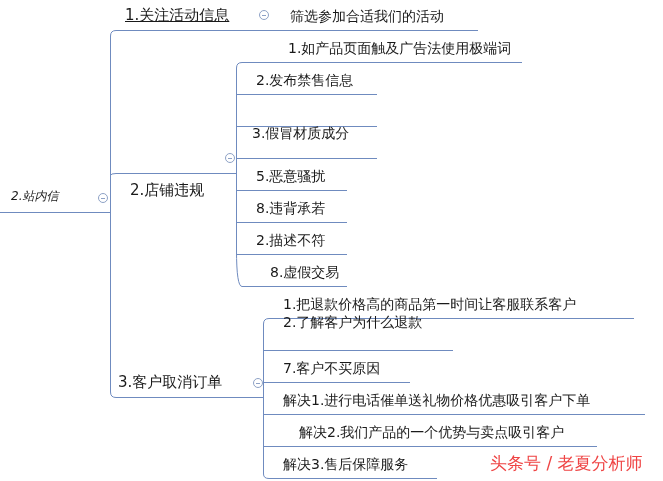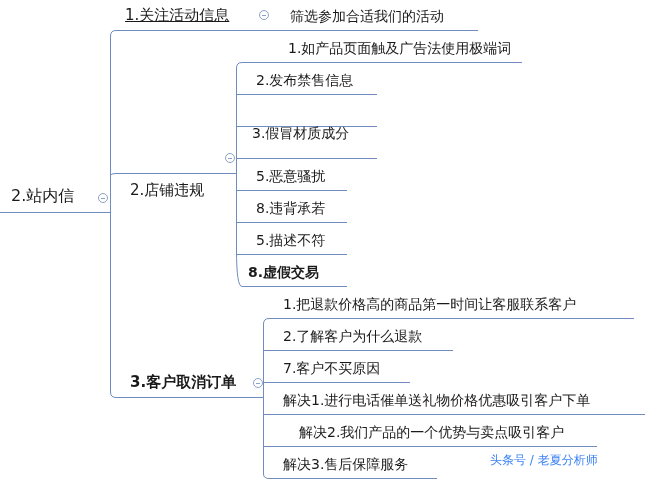--- a/index.html
+++ b/index.html
@@ -3,31 +3,31 @@
   <meta charset="utf-8">
   <style>
     html, body { margin:0; padding:0; }
     body {
       width:663px; height:481px; background:#ffffff; position:relative; overflow:hidden;
       font-family: "DejaVu Sans", "Liberation Sans", sans-serif; color:#1a1a1a;
     }
     .canvas { position:absolute; left:0; top:0; width:663px; height:481px; }
     svg.lines { position:absolute; left:0; top:0; }
     .node { position:absolute; white-space:nowrap; line-height:20px; }
-    .root { font-size:16px; }
+    .root { font-size:12px;font-style:italic; }
     .l1 { font-size:15px; }
     .l2 { font-size:14px; }
     .collapse {
       position:absolute; width:8px; height:8px; border:1px solid #8ea2c6; border-radius:50%;
       box-sizing:content-box; background:#fff;
     }
     .collapse::after {
       content:""; position:absolute; left:2px; right:2px; top:4px; height:1px; background:#8ea2c6;
     }
-    .watermark { position:absolute; font-size:12px; color:#3b82f6; white-space:nowrap;text-align:right; }
+    .watermark { position:absolute; font-size:17px; color:#ef4444; white-space:nowrap;text-align:right; }
   </style>
 </head>
 <body>
 
 <div class="canvas">
   <svg class="lines" width="663" height="481">
     <g fill="none" stroke="#6f8bbf" stroke-width="1">
 
       <path d="M0 212.5 H110"></path>
 
@@ -63,26 +63,26 @@
   <span class="collapse" style="left:259px; top:10px;"></span>
   <div class="node l2" style="left:290px; top:6px;">筛选参加合适我们的活动</div>
 
   <div class="node l1" style="left:130px; top:148px;margin-top:32px;">2.店铺违规</div>
   <span class="collapse" style="left:225px; top:153px;"></span>
   <div class="node l2" style="left:256px; top:38px;margin-left:32px;">1.如产品页面触及广告法使用极端词</div>
   <div class="node l2" style="left:256px; top:70px;">2.发布禁售信息</div>
   <div class="node l2" style="left:252px; top:102px;margin-top:21px;">3.假冒材质成分</div>
   <div class="node l2" style="left:256px; top:166px;">5.恶意骚扰</div>
   <div class="node l2" style="left:256px; top:198px;">8.违背承若</div>
-  <div class="node l2" style="left:256px; top:230px;">5.描述不符</div>
-  <div class="node l2" style="left:248px; top:262px;font-weight:bold;">8.虚假交易</div>
+  <div class="node l2" style="left:256px; top:230px;">2.描述不符</div>
+  <div class="node l2" style="left:270px; top:262px;">8.虚假交易</div>
 
-  <div class="node l1" style="left:130px; top:372px;font-weight:bold;">3.客户取消订单</div>
+  <div class="node l1" style="left:118px; top:372px;">3.客户取消订单</div>
   <span class="collapse" style="left:253px; top:378px;"></span>
   <div class="node l2" style="left:283px; top:294px;">1.把退款价格高的商品第一时间让客服联系客户</div>
-  <div class="node l2" style="left:283px; top:326px;">2.了解客户为什么退款</div>
+  <div class="node l2" style="left:283px; top:312px;">2.了解客户为什么退款</div>
   <div class="node l2" style="left:283px; top:358px;">7.客户不买原因</div>
   <div class="node l2" style="left:283px; top:390px;">解决1.进行电话催单送礼物价格优惠吸引客户下单</div>
   <div class="node l2" style="left:283px; top:422px;margin-left:16px;">解决2.我们产品的一个优势与卖点吸引客户</div>
   <div class="node l2" style="left:283px; top:454px;">解决3.售后保障服务</div>
 
   <div class="watermark" style="left:490px; top:452px;">头条号 / 老夏分析师</div>
 </div>
 
 </body></html>

